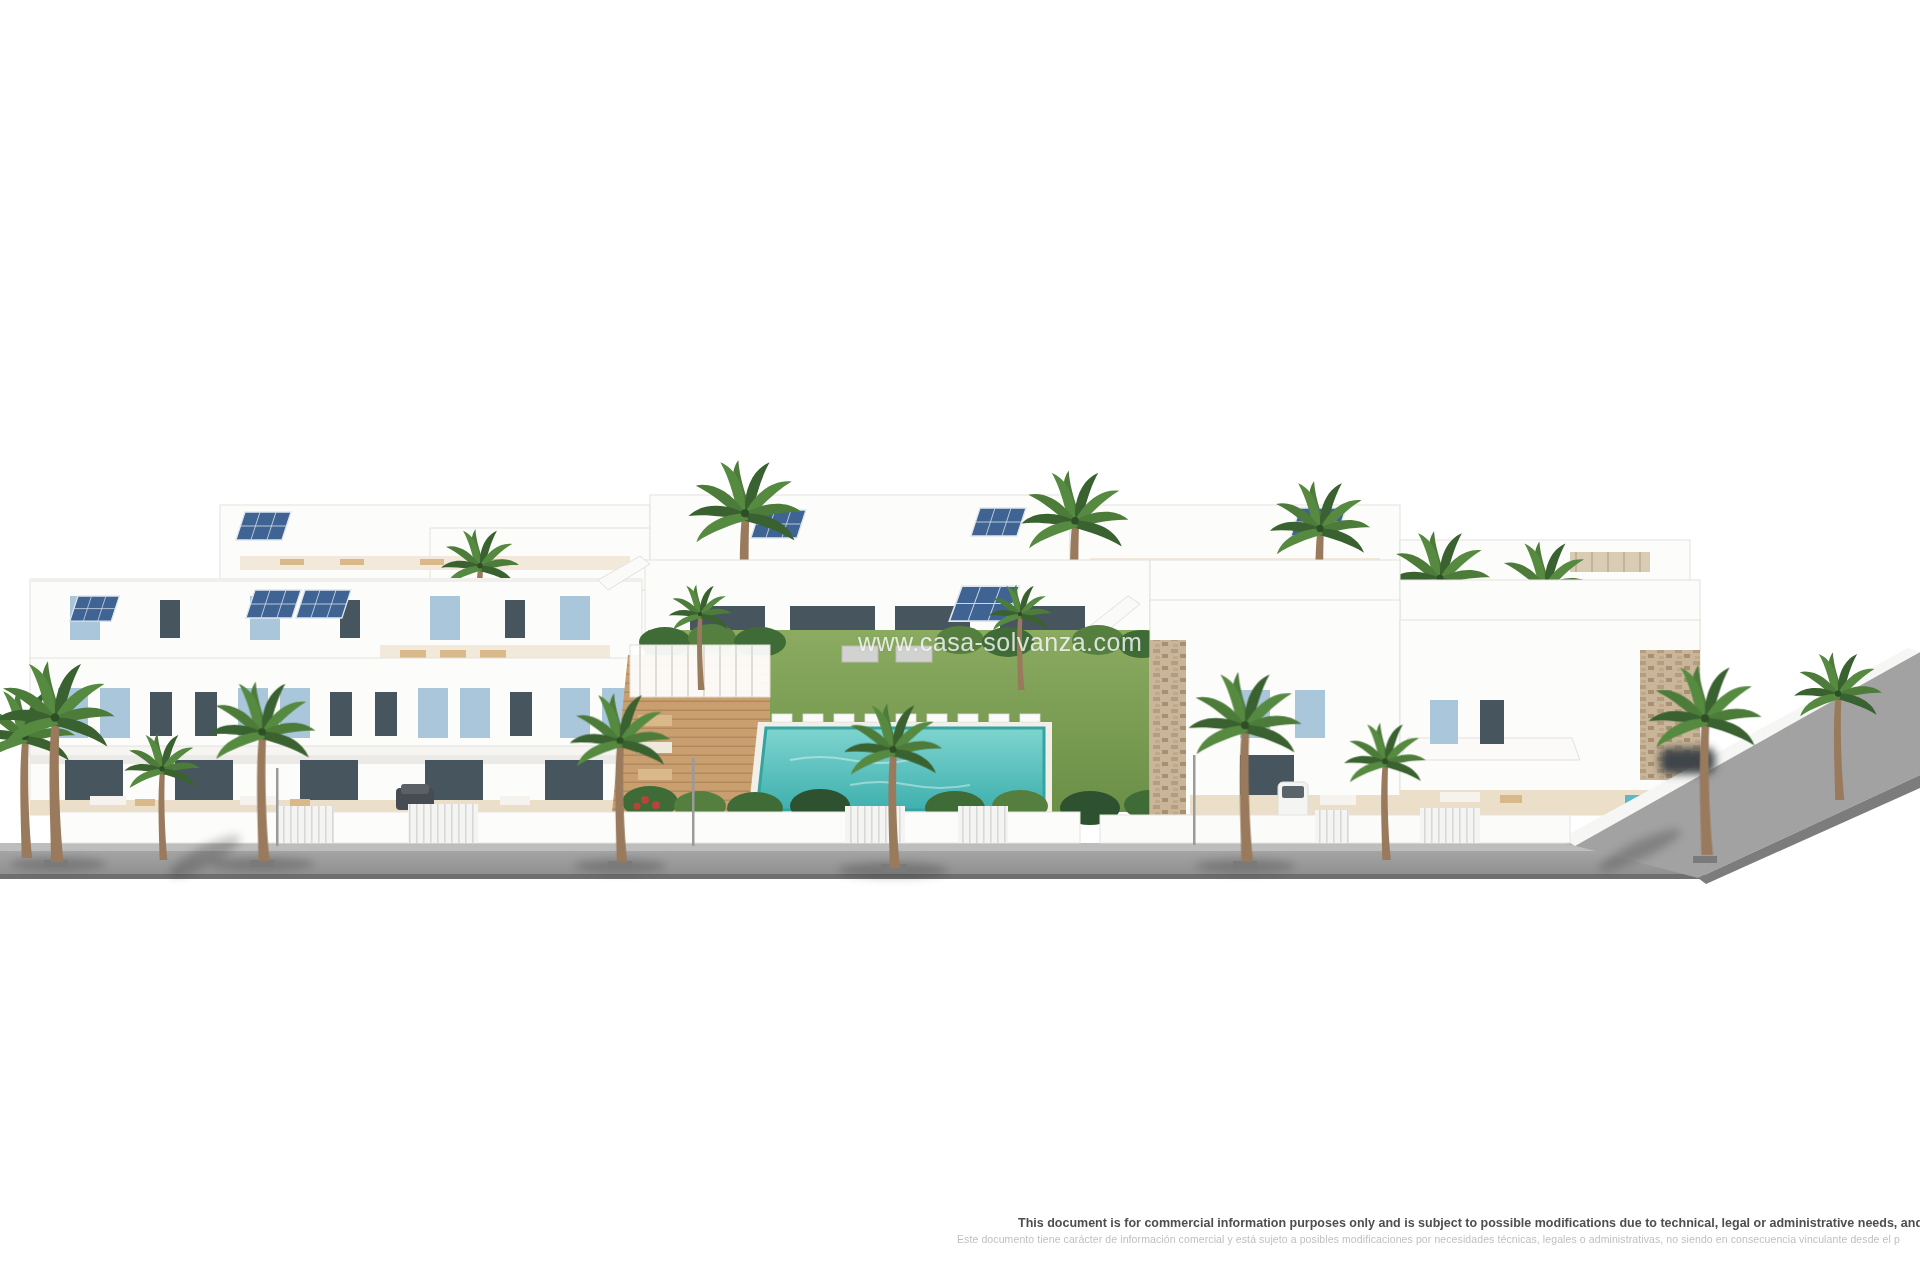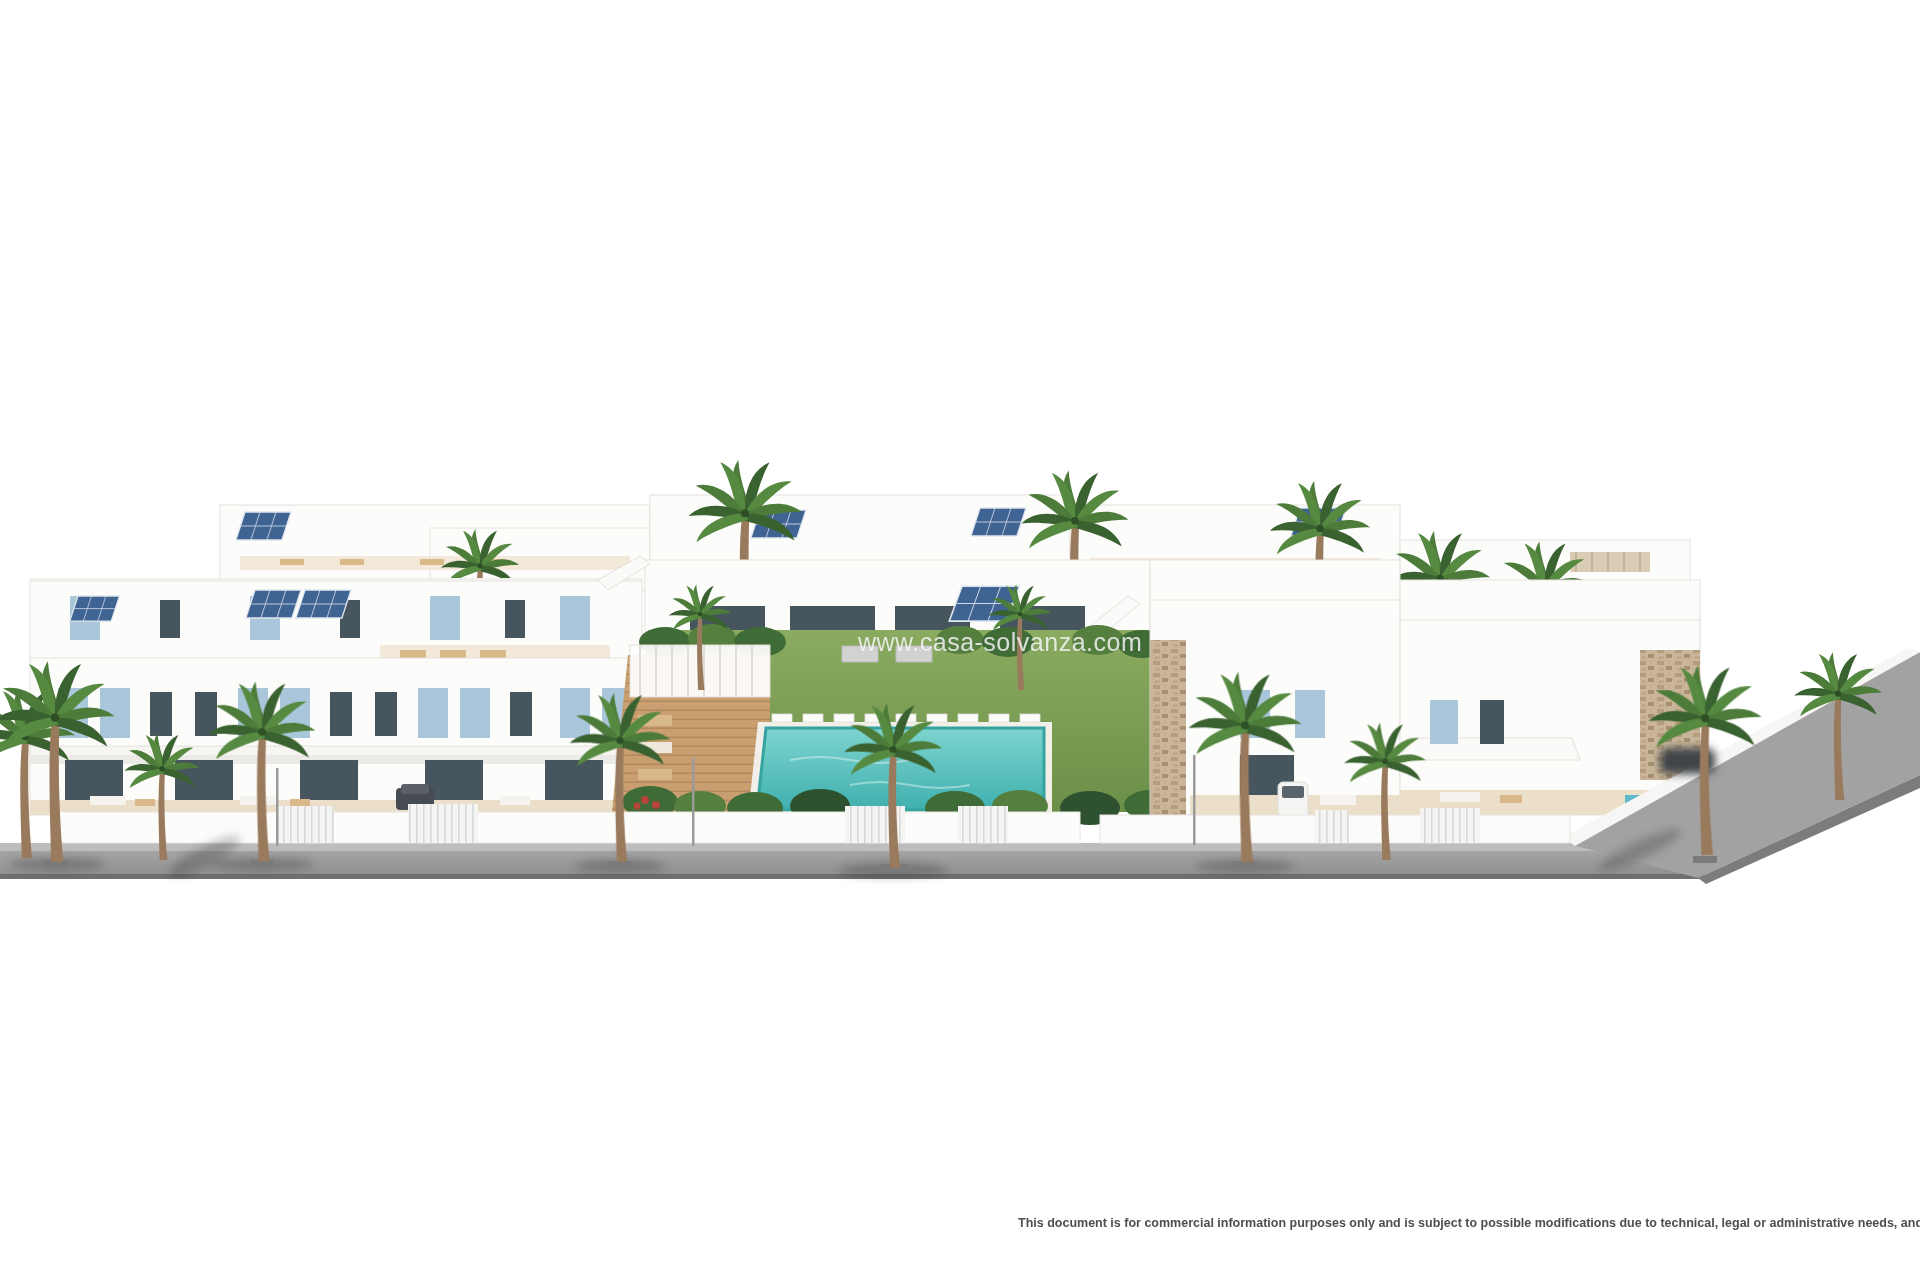--- a/index.html
+++ b/index.html
@@ -358,14 +358,15 @@
       <use href="#palm" transform="translate(1385,860) scale(0.65)"></use>
       <use href="#palm" transform="translate(1705,855) scale(0.9)"></use>
       <use href="#palm" transform="translate(1838,800) scale(0.7)"></use>
     </g>
   </svg>
   </div>
 
   <div class="watermark">www.casa-solvanza.com</div>
 
   <div class="disclaimer-en">This document is for commercial information purposes only and is subject to possible modifications due to technical, legal or administrative needs, and is therefore no</div>
+  <div class="disclaimer-es">Este documento tiene carácter de información comercial y está sujeto a posibles modificaciones por necesidades técnicas, legales o administrativas, no siendo en consecuencia vinculante desde el p</div>
 
 </div>
 
 </body></html>

